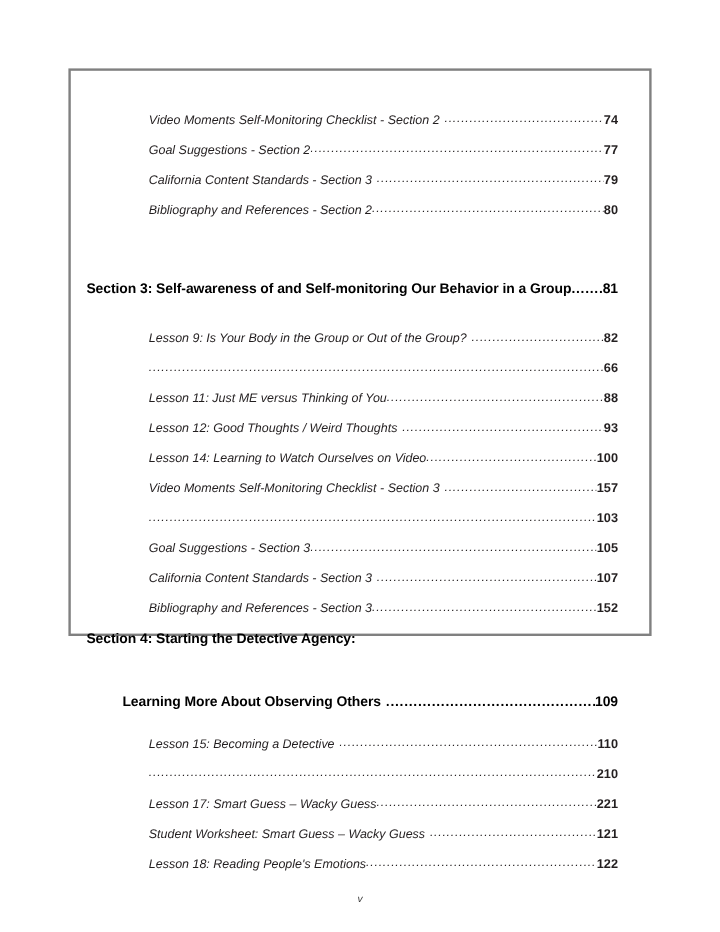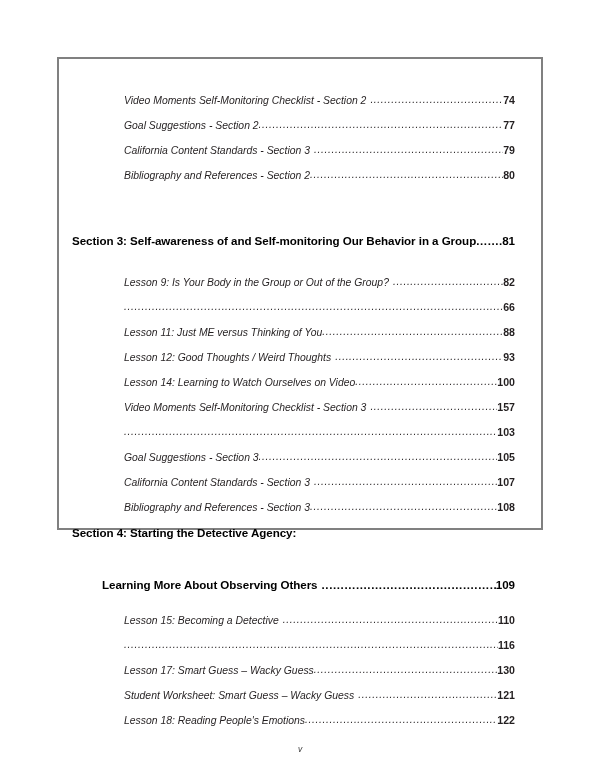--- a/index.html
+++ b/index.html
@@ -188,21 +188,21 @@
         <span class="pageno">105</span>
       </div>
       <div class="toc-row entry">
         <span class="toc-title gap-before-dots">California Content Standards - Section 3</span>
         <span class="leader"></span>
         <span class="pageno">107</span>
       </div>
       <div class="toc-row entry">
         <span class="toc-title">Bibliography and References - Section 3</span>
         <span class="leader"></span>
-        <span class="pageno">108</span>
+        <span class="pageno">152</span>
       </div>
     </div>
 
     <div class="spacer-md"></div>
 
     <div class="section-head">
       <div class="line1">Section 4: Starting the Detective Agency:</div>
       <div class="toc-row line2">
         <span class="toc-title gap-before-dots">Learning More About Observing Others</span>
         <span class="leader"></span>
@@ -213,26 +213,26 @@
     <div class="spacer-sm"></div>
 
     <div>
       <div class="toc-row entry">
         <span class="toc-title gap-before-dots">Lesson 15: Becoming a Detective</span>
         <span class="leader"></span>
         <span class="pageno">110</span>
       </div>
       <div class="toc-row entry">
         <span class="leader"></span>
-        <span class="pageno">116</span>
+        <span class="pageno">210</span>
       </div>
       <div class="toc-row entry">
         <span class="toc-title">Lesson 17: Smart Guess – Wacky Guess</span>
         <span class="leader"></span>
-        <span class="pageno">130</span>
+        <span class="pageno">221</span>
       </div>
       <div class="toc-row entry">
         <span class="toc-title gap-before-dots">Student Worksheet: Smart Guess – Wacky Guess</span>
         <span class="leader"></span>
         <span class="pageno">121</span>
       </div>
       <div class="toc-row entry">
         <span class="toc-title">Lesson 18: Reading People's Emotions</span>
         <span class="leader"></span>
         <span class="pageno">122</span>

